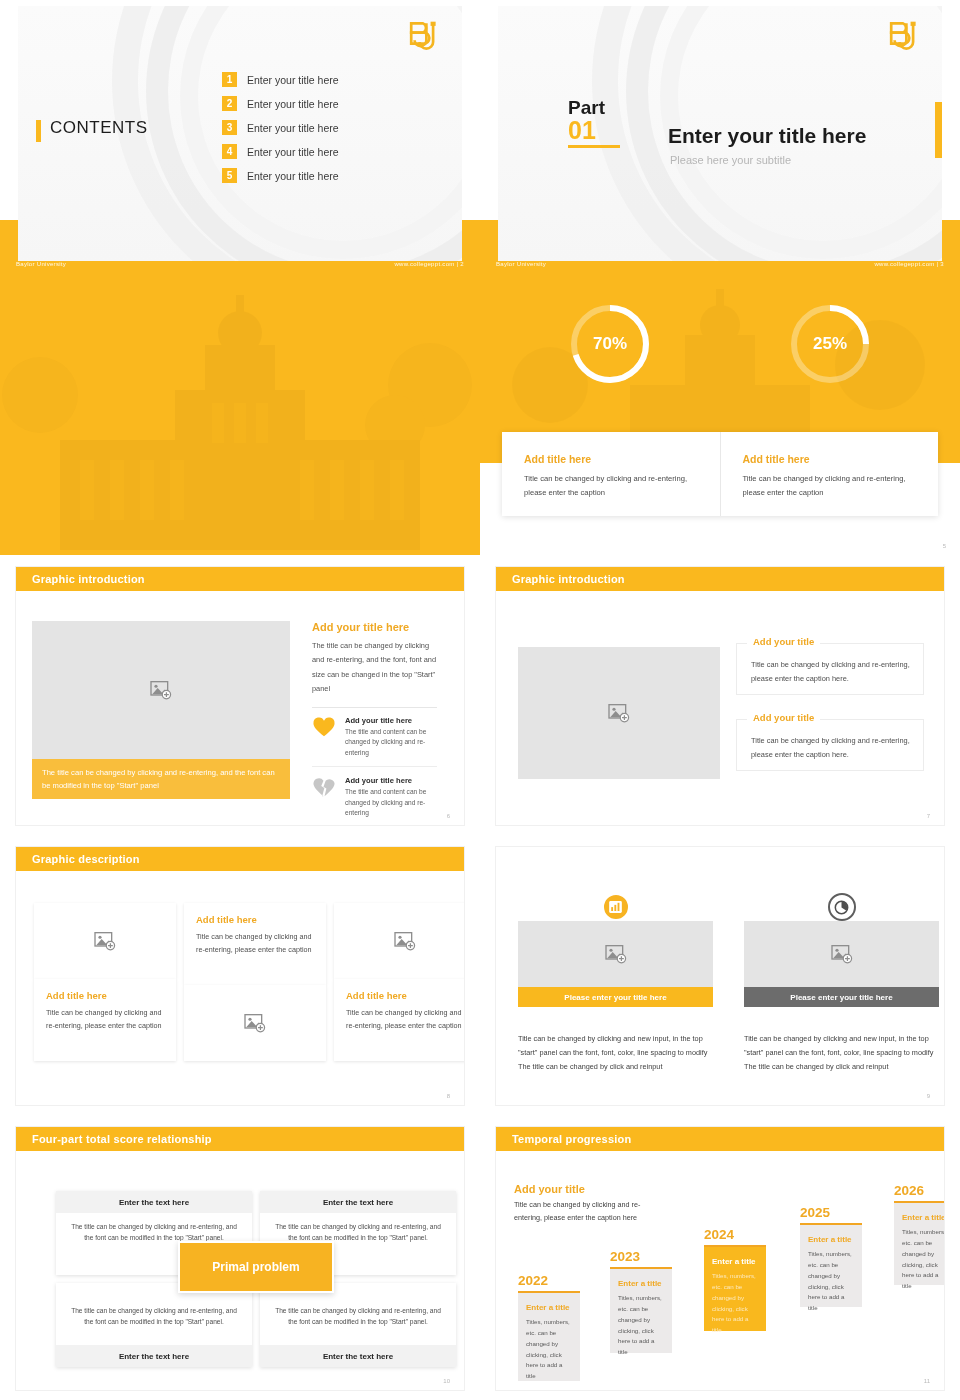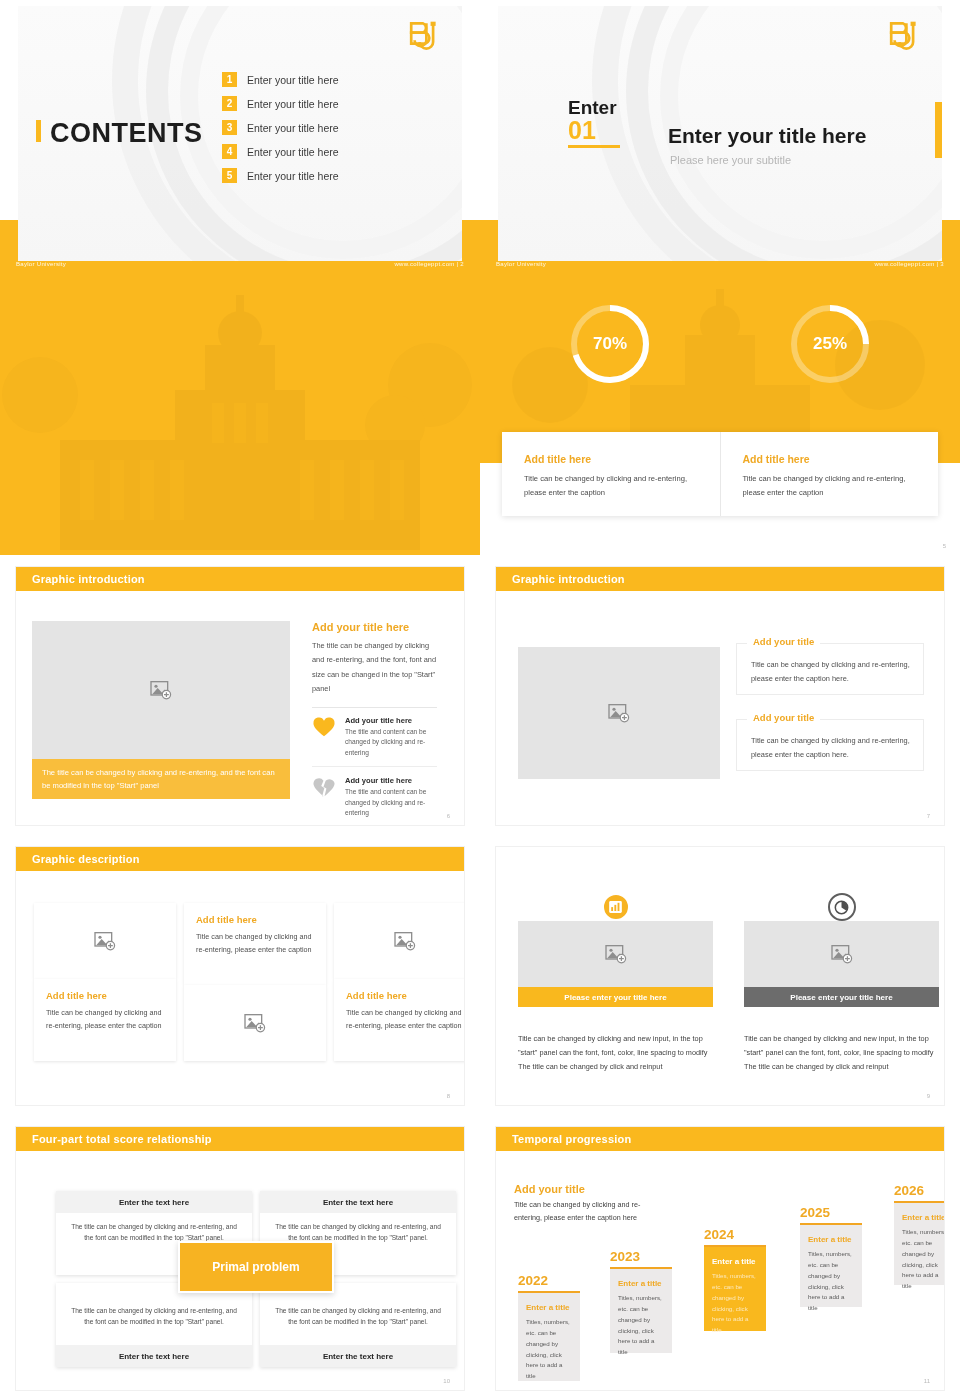--- a/index.html
+++ b/index.html
@@ -41,21 +41,21 @@
        box-shadow:0 0 0 26px #f1f1f1;opacity:.85;}
   .sw2{width:360px;height:360px;left:150px;top:-95px;
        box-shadow:0 0 0 22px #ededed;opacity:.8;}
   .sw3{width:290px;height:290px;left:180px;top:-55px;
        box-shadow:0 0 0 18px #f4f4f4;opacity:.9;}
   .bu-logo{
     position:absolute;right:22px;top:14px;width:34px;height:32px;
   }
   .contents-title{
     position:absolute;left:32px;top:112px;
-    font-size:27px;font-weight:bold;color:#1d1d1d;letter-spacing:.5px;
+    font-size:17px;font-weight:normal;color:#1d1d1d;letter-spacing:.5px;
   }
   .contents-accent{
     position:absolute;left:18px;top:114px;width:5px;height:22px;background:#FAB81E;
   }
   .toc{position:absolute;left:204px;top:66px;}
   .toc-row{display:flex;align-items:center;margin-bottom:9px;}
   .toc-num{
     width:15px;height:15px;background:#FAB81E;color:#fff;
     font-size:10px;font-weight:bold;display:flex;align-items:center;justify-content:center;
     margin-right:10px;
@@ -278,21 +278,21 @@
             <g fill="none" stroke="#F5B51F" stroke-width="3.2">
               <path d="M6 4 h14 a6 6 0 0 1 0 11 h-14 z"></path>
               <path d="M6 15 h15 a6.5 6.5 0 0 1 0 13 h-15 z"></path>
               <path d="M24 4 v20 a7 7 0 0 1 -14 0"></path>
               <path d="M32 4 v22 a8 8 0 0 1 -16 0"></path>
             </g>
             <rect x="29" y="2" width="6" height="5" fill="#F5B51F"></rect>
           </svg>
         </div>
         <div class="part-wrap">
-          <div class="part-word">Enter</div>
+          <div class="part-word">Part</div>
           <div class="part-num">01</div>
           <div class="part-rule"></div>
         </div>
         <div class="part-title">Enter your title here</div>
         <div class="part-sub">Please here your subtitle</div>
         <div class="part-sidebar"></div>
       </div>
       <div class="footer">
         <span>Baylor University</span>
         <span>www.collegeppt.com  |  3</span>

